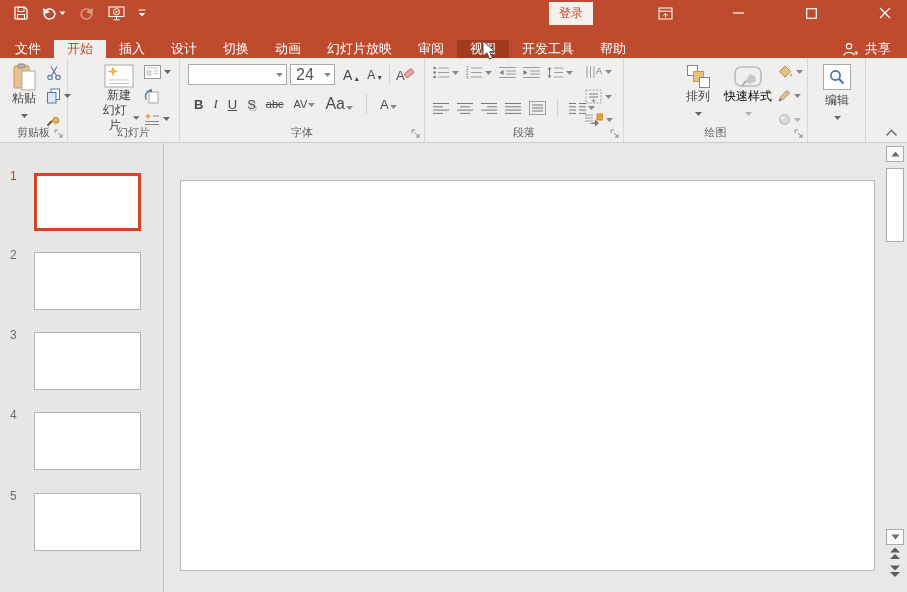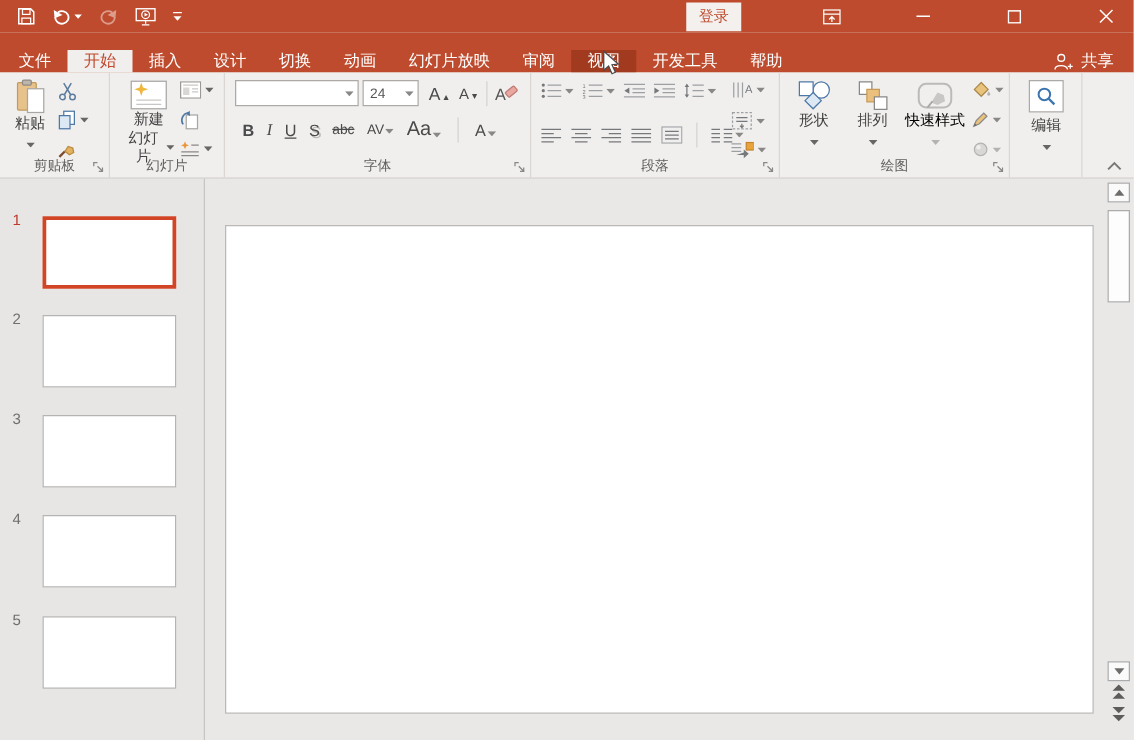--- a/index.html
+++ b/index.html
@@ -39,21 +39,21 @@
   .group{ position:absolute; top:0; height:84px; border-right:1px solid #D9D6D3; }
   .caption{ position:absolute; bottom:2px; left:0; right:0; text-align:center;
     font-size:11px; color:#605F5E; }
   .launcher{ position:absolute; bottom:4px; right:4px; cursor:default; }
   .bigbtn{ position:absolute; display:flex; flex-direction:column; align-items:center;
     color:#444; line-height:15px; cursor:default; text-align:center; }
   .bigbtn .dd{ color:#666; margin-top:1px; }
   .dd svg{ display:inline-block; }
   .mini{ position:absolute; display:flex; align-items:center; gap:3px; cursor:default; }
   .combo{ height:21px; background:#fff; border:1px solid #ACA9A6; display:flex;
-    align-items:center; justify-content:space-between; padding:0 3px 0 5px; font-size:11px; color:#555; }
+    align-items:center; justify-content:space-between; padding:0 3px 0 5px; font-size:16px; color:#555; }
   .vsep{ width:1px; height:20px; background:#D5D2CF; margin:0 3px; }
   .frow{ position:absolute; display:flex; align-items:center; }
   .fbtn{ color:#4A4A4A; font-size:13px; cursor:default; display:flex; align-items:flex-end; gap:1px; }
   .disabled{ color:#000000; }
   .collapse{ position:absolute; right:9px; bottom:5px; cursor:default; }
 
   
   .thumbs{ position:absolute; top:143px; left:0; width:164px; bottom:0;
     background:#E8E6E5; border-right:1px solid #C7C4C2; }
   .thumb{ position:absolute; left:34px; width:107px; height:58px; background:#fff;
@@ -164,21 +164,21 @@
       <circle cx="7" cy="4.3" r="2.7" fill="none" stroke="#fff" stroke-width="1.1"></circle>
       <path d="M2 13.5 C2 9.5 12 9.5 12 13.5" fill="none" stroke="#fff" stroke-width="1.1"></path>
       <path d="M12.2 11 H16.2 M14.2 9 V13" stroke="#fff"></path>
     </svg>
     <span>共享</span>
   </span>
 </div>
 
 <div class="ribbon">
 
-  <div class="group" style="left:0;width:88px">
+  <div class="group" style="left:0;width:68px">
     <div class="bigbtn" style="left:6px;top:5px;width:36px">
       <svg width="23" height="28" viewBox="0 0 23 28">
         <rect x="1" y="3" width="15" height="22" rx="1" fill="#E7C28B" stroke="#C19A5E"></rect>
         <rect x="5" y="1" width="7" height="4" rx="1" fill="#BDB6AE" stroke="#8F8A84"></rect>
         <rect x="9" y="8" width="13" height="19" fill="#fff" stroke="#A9A7A5"></rect>
       </svg>
       <span>粘贴</span>
       <span class="dd"><svg width="7" height="4" viewBox="0 0 7 4">
             <path d="M0 0 L3.5 4 L7 0 Z" fill="#666"></path>
           </svg></span>
@@ -437,31 +437,20 @@
     </div>
     <div class="caption">段落</div>
     <span class="launcher">
       <svg width="9" height="9" viewBox="0 0 9 9">
           <path d="M1 4 V1 H4 M4 4 L8 8 M8 5 V8 H5" fill="none" stroke="#8A8886"></path>
         </svg>
     </span>
   </div>
 
   <div class="group" style="left:624px;width:184px">
-    <div class="bigbtn" style="left:5px;top:6px;width:44px">
-      <svg width="27" height="25" viewBox="0 0 27 25">
-        <circle cx="19" cy="8" r="6.5" fill="#fff" stroke="#4E79A7"></circle>
-        <rect x="1.5" y="1.5" width="11" height="11" fill="#fff" stroke="#4E79A7"></rect>
-        <path d="M12.5 10 L19 16.5 L12.5 23 L6 16.5 Z" fill="#DCE9F5" stroke="#4E79A7"></path>
-      </svg>
-      <span>形状</span>
-      <span class="dd"><svg width="7" height="4" viewBox="0 0 7 4">
-            <path d="M0 0 L3.5 4 L7 0 Z" fill="#666"></path>
-          </svg></span>
-    </div>
     <div class="bigbtn" style="left:52px;top:6px;width:44px">
       <svg width="25" height="25" viewBox="0 0 25 25">
         <rect x="1.5" y="1.5" width="10" height="10" fill="#fff" stroke="#8A8886"></rect>
         <rect x="7.5" y="7.5" width="10" height="10" fill="#EBC07E" stroke="#C79B55"></rect>
         <rect x="13.5" y="13.5" width="10" height="10" fill="#fff" stroke="#8A8886"></rect>
       </svg>
       <span>排列</span>
       <span class="dd"><svg width="7" height="4" viewBox="0 0 7 4">
             <path d="M0 0 L3.5 4 L7 0 Z" fill="#666"></path>
           </svg></span>

